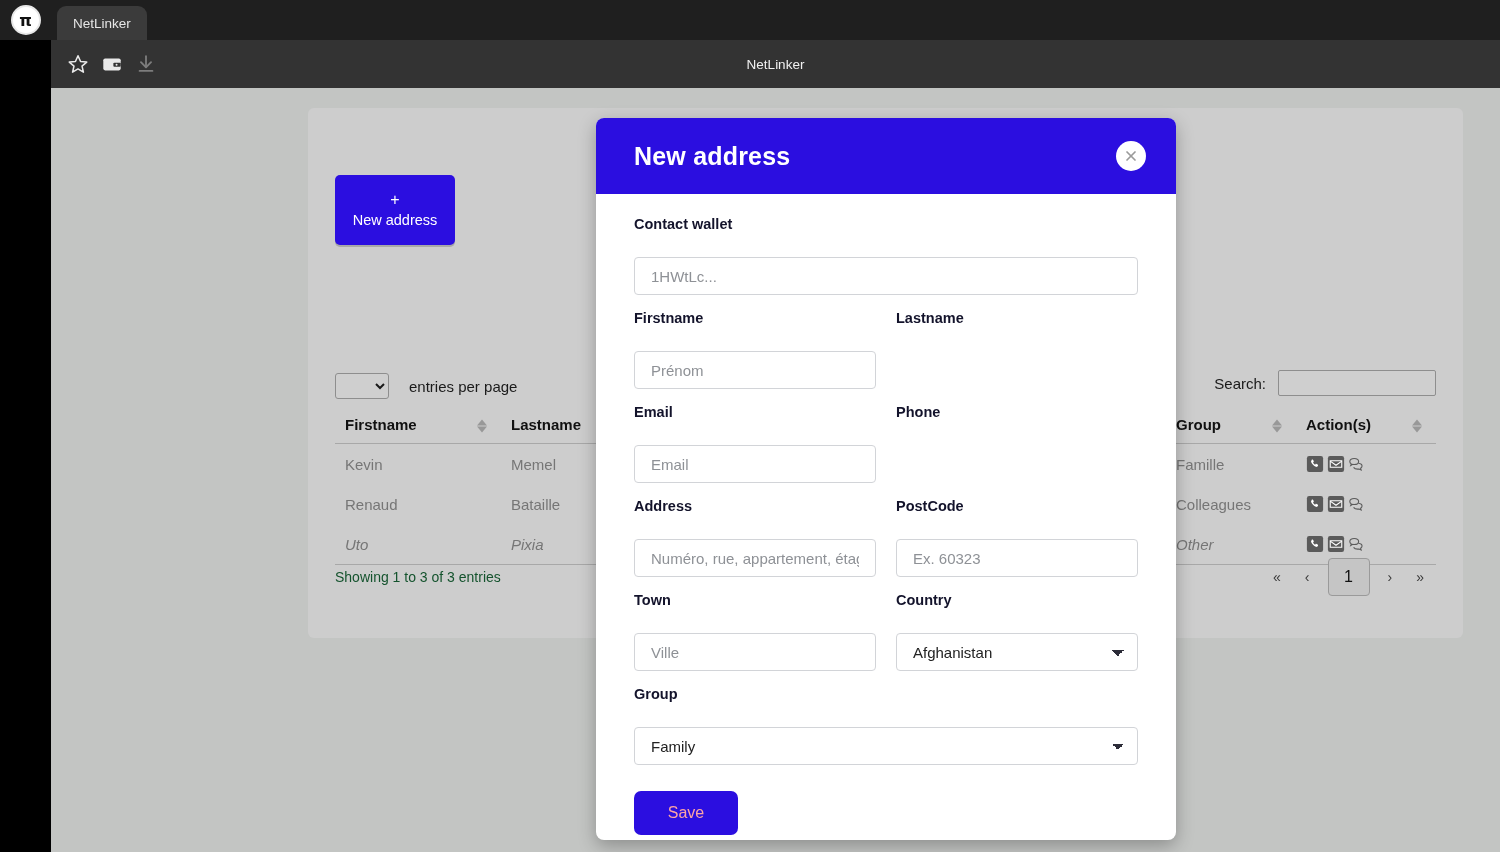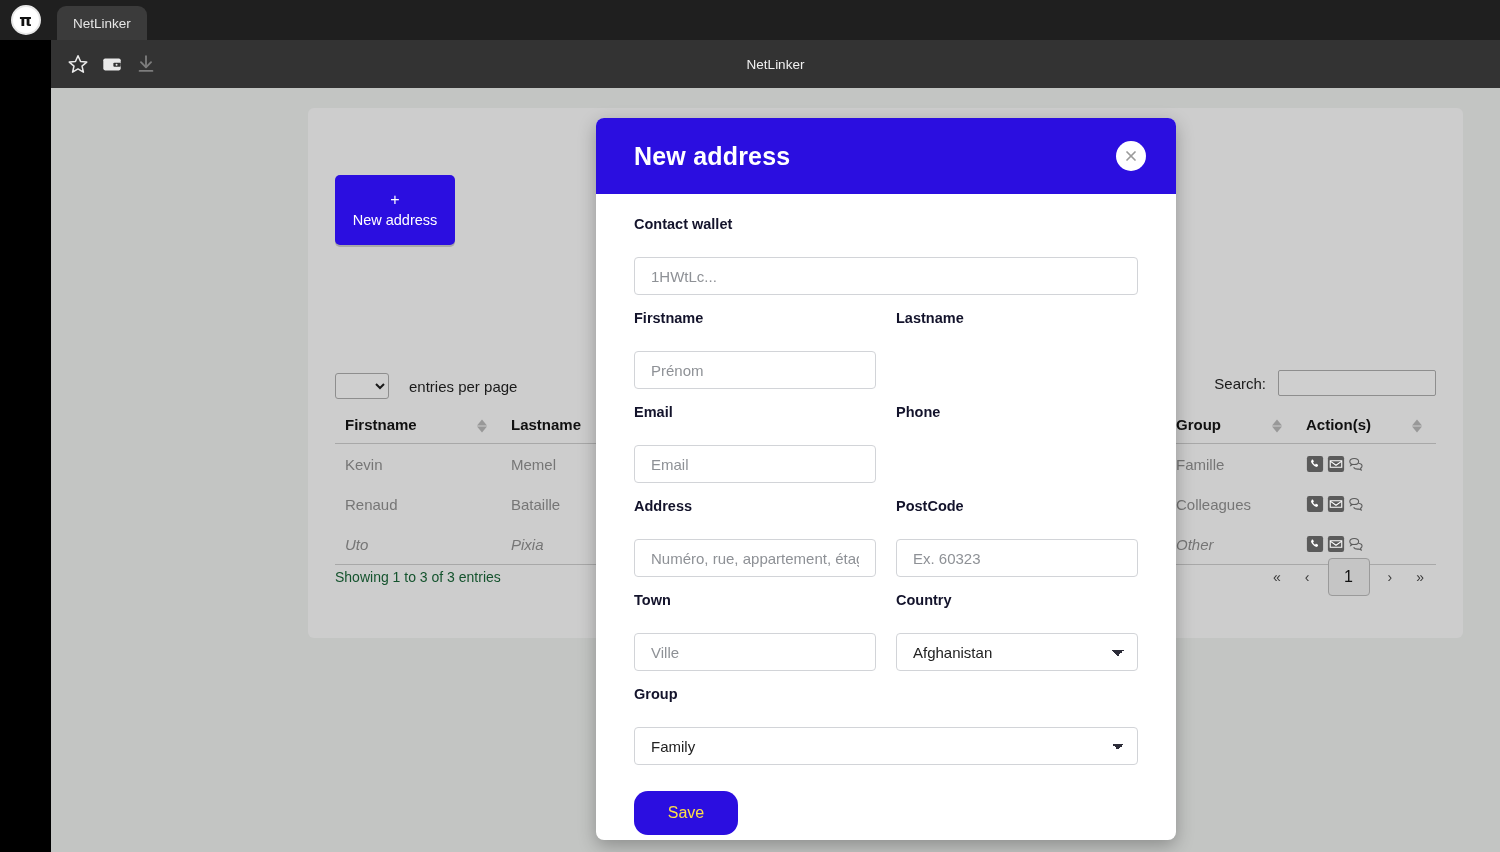--- a/index.html
+++ b/index.html
@@ -257,22 +257,22 @@
   .field-block { margin-bottom: 15px; }
   .field-row {
     display: flex; gap: 20px;
     margin-bottom: 15px;
   }
   .field-row > .field-block { flex: 1 1 0; margin-bottom: 0; min-width: 0; }
   #save-button {
     margin-top: 11px;
     width: 104px; height: 44px;
     background: #2b0ee0;
-    border: none; border-radius: 14px;
-    color: #fde047; font-size: 16px;
+    border: none; border-radius: 7px;
+    color: #fca5a5; font-size: 16px;
     font-family: "Liberation Sans", sans-serif;
     cursor: pointer;
   }
 </style>
 </head>
 <body>
 
 <div id="browser-tabstrip">
   <div id="brand-logo">
     <div class="circle">π</div>

